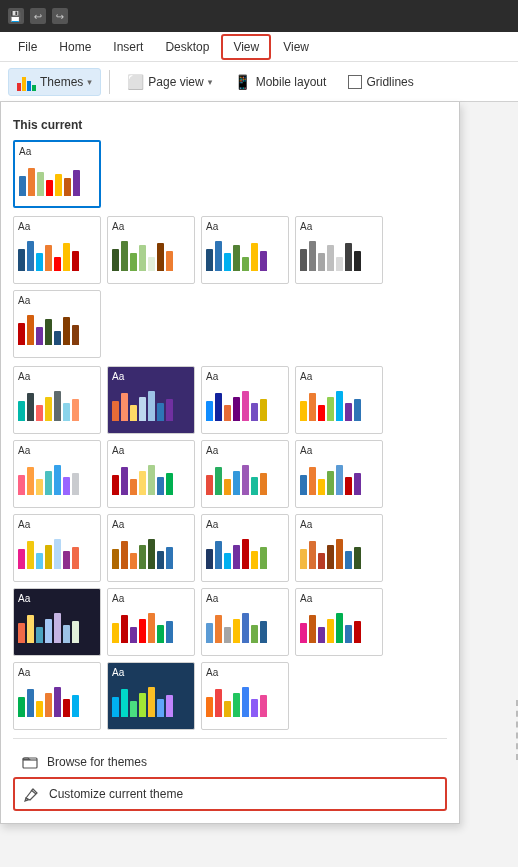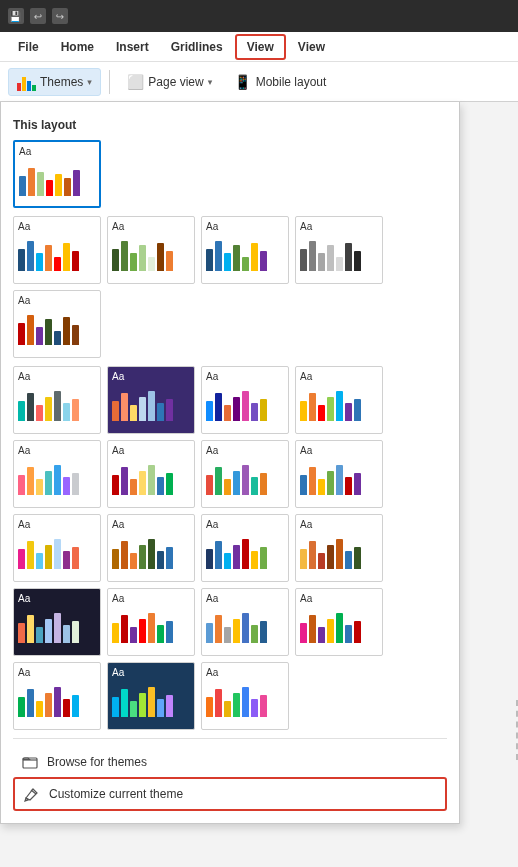--- a/index.html
+++ b/index.html
@@ -51,21 +51,20 @@
       border-bottom: 1px solid #e0e0e0;
       padding: 0 8px;
       gap: 2px;
     }
     .menu-item {
       padding: 4px 10px;
       font-size: 12px;
       color: #333;
       cursor: pointer;
       border-radius: 2px;
-      font-weight: bold;
     }
     .menu-item.active {
       border: 2px solid #d83b2c;
       border-radius: 3px;
       color: #333;
     }
 
     
     .ribbon {
       background: #fff;
@@ -207,21 +206,21 @@
     <div class="title-bar-icon">💾</div>
     <div class="title-bar-icon">↩</div>
     <div class="title-bar-icon">↪</div>
   </div>
 </div>
 
 <div class="menu-bar">
   <div class="menu-item">File</div>
   <div class="menu-item">Home</div>
   <div class="menu-item">Insert</div>
-  <div class="menu-item">Gridlines</div>
+  <div class="menu-item">Desktop</div>
   <div class="menu-item active">View</div>
   <div class="menu-item">View</div>
 </div>
 
 <div class="ribbon">
 
   <div class="ribbon-btn active">
     <span style="display:flex;align-items:flex-end;gap:1px;height:18px;">
       <span style="width:4px;height:8px;background:#e82f2f;display:inline-block;"></span>
       <span style="width:4px;height:14px;background:#ffb900;display:inline-block;"></span>
@@ -234,25 +233,29 @@
   <div class="ribbon-separator"></div>
   <div class="ribbon-btn">
     <span style="font-size:14px;">⬜</span>
     <span>Page view</span>
     <span class="chevron">▾</span>
   </div>
   <div class="ribbon-btn">
     <span style="font-size:14px;">📱</span>
     <span>Mobile layout</span>
   </div>
+  <div class="ribbon-btn">
+    <span style="width:14px;height:14px;border:1px solid #666;display:inline-block;"></span>
+    <span>Gridlines</span>
+  </div>
 </div>
 
 <div class="dropdown-panel">
 
-  <div class="section-title">This layout</div>
+  <div class="section-title">This current</div>
   <div class="theme-grid single">
     <div class="theme-card selected">
       <div class="theme-card-label">Aa</div>
       <div class="mini-chart">
         <div class="bar" style="height:20px;background:#2e75b6;"></div>
         <div class="bar" style="height:28px;background:#ed7d31;"></div>
         <div class="bar" style="height:24px;background:#a9d18e;"></div>
         <div class="bar" style="height:16px;background:#ff0000;"></div>
         <div class="bar" style="height:22px;background:#ffc000;"></div>
         <div class="bar" style="height:18px;background:#c55a11;"></div>

